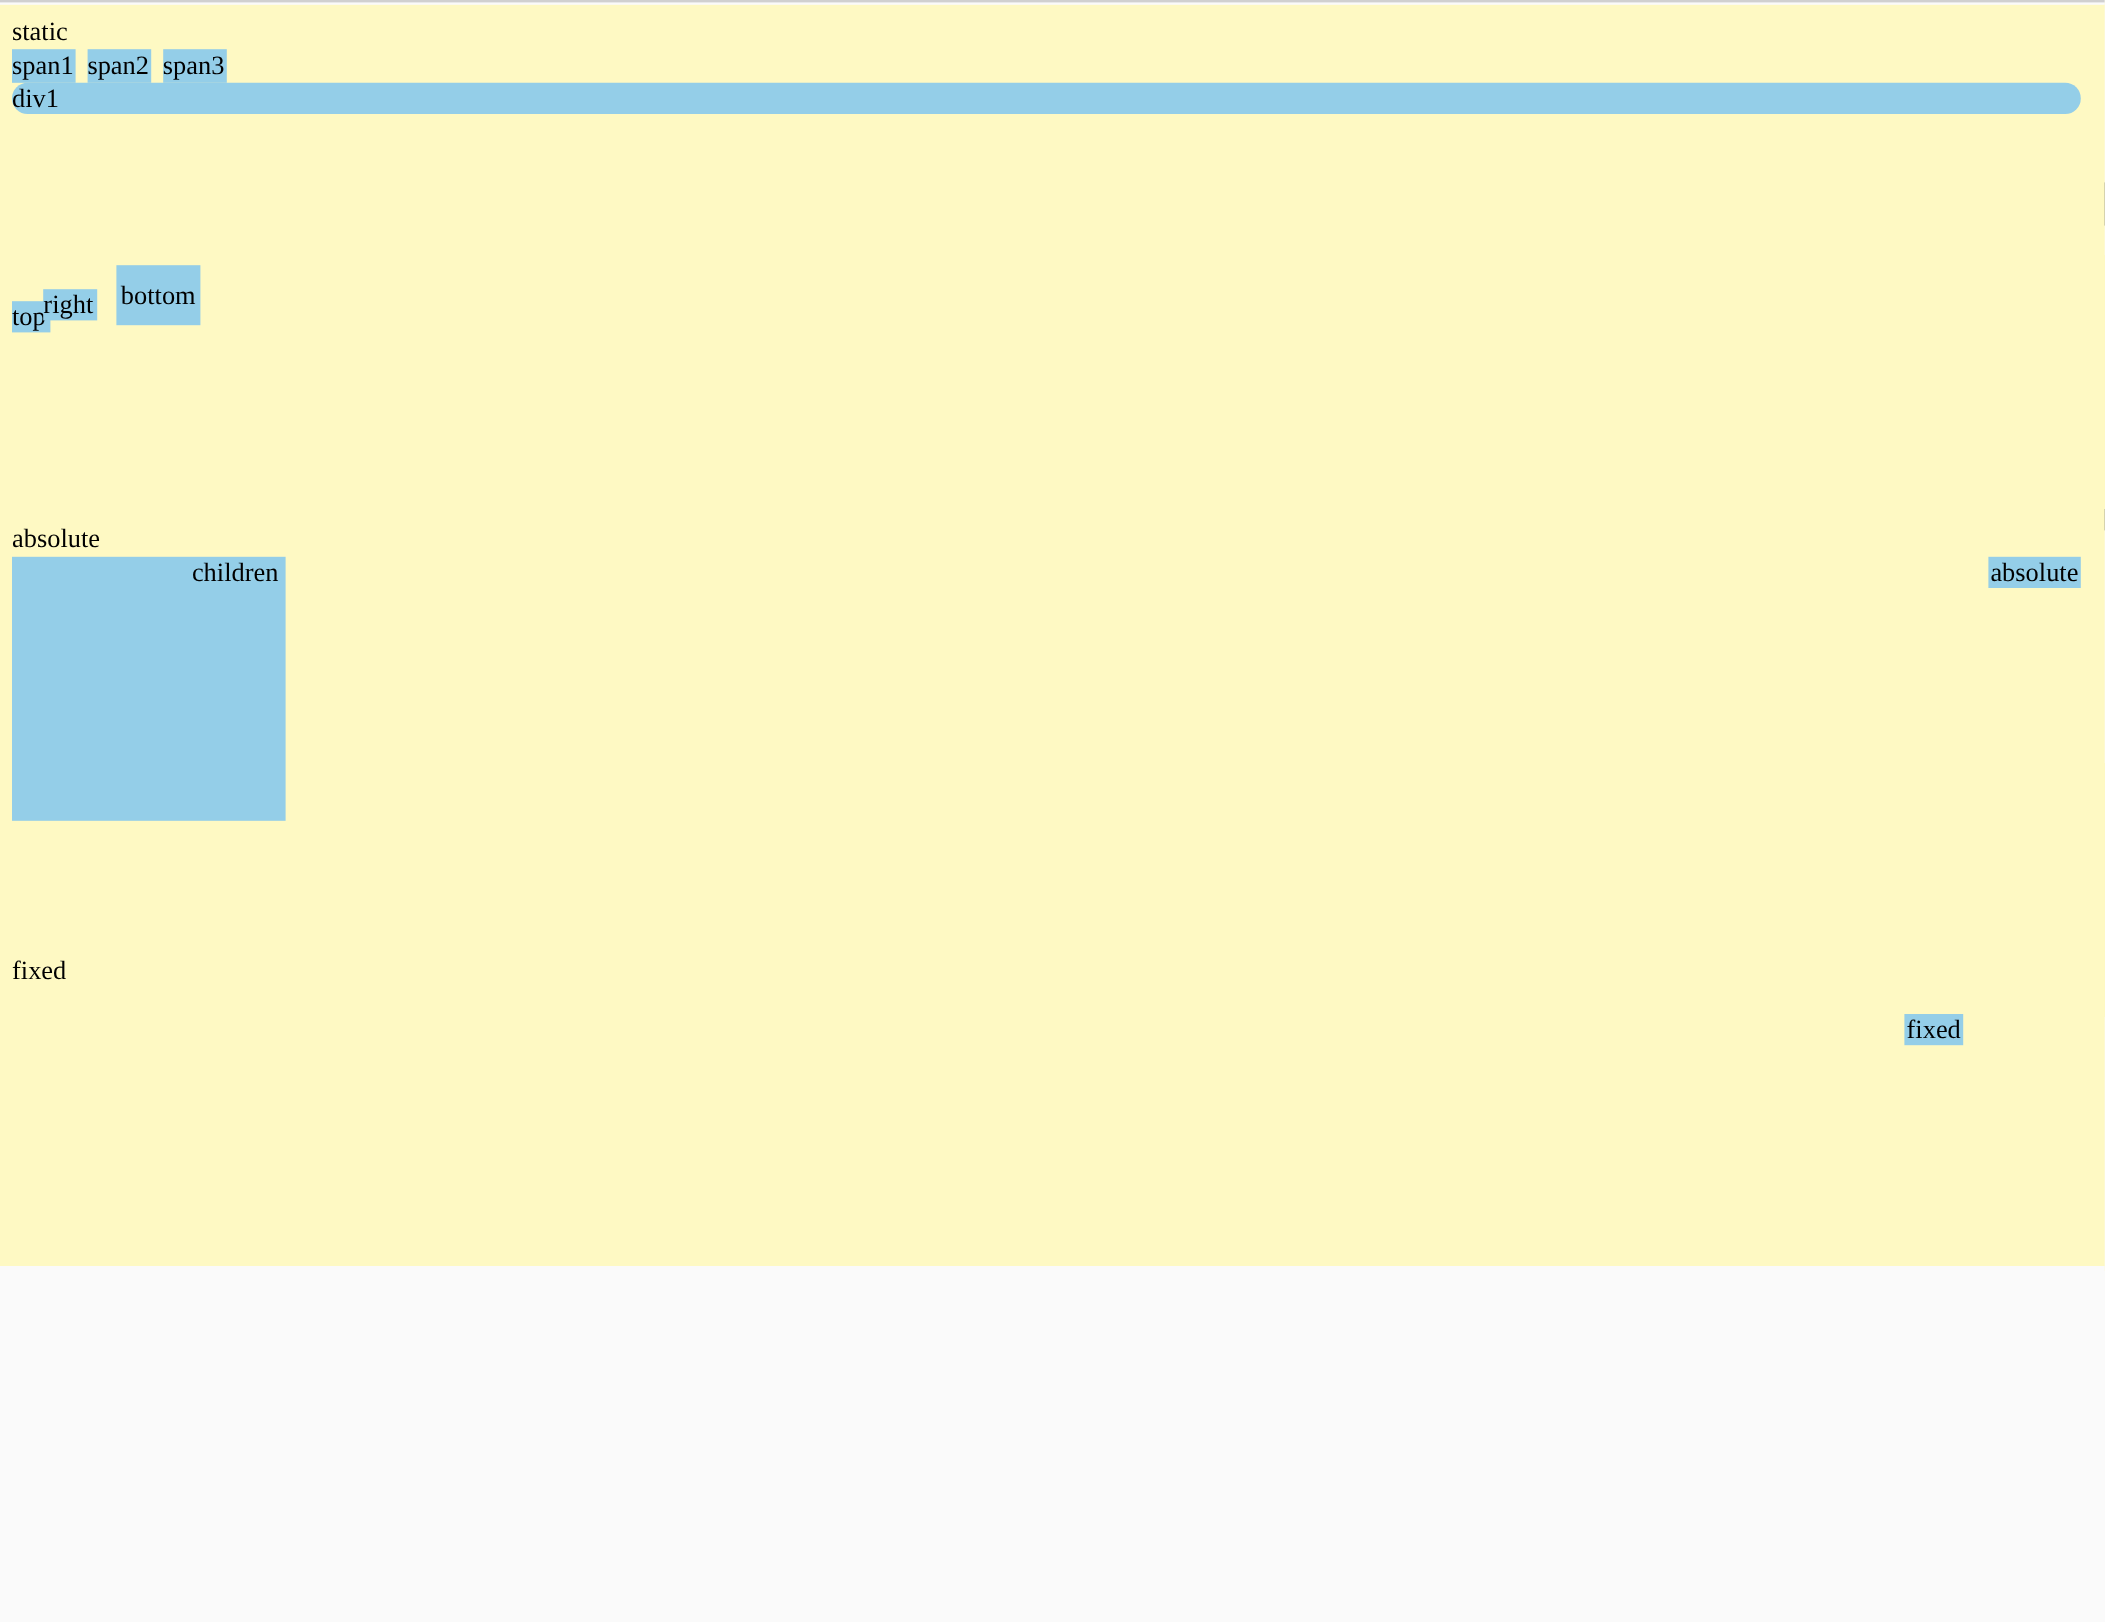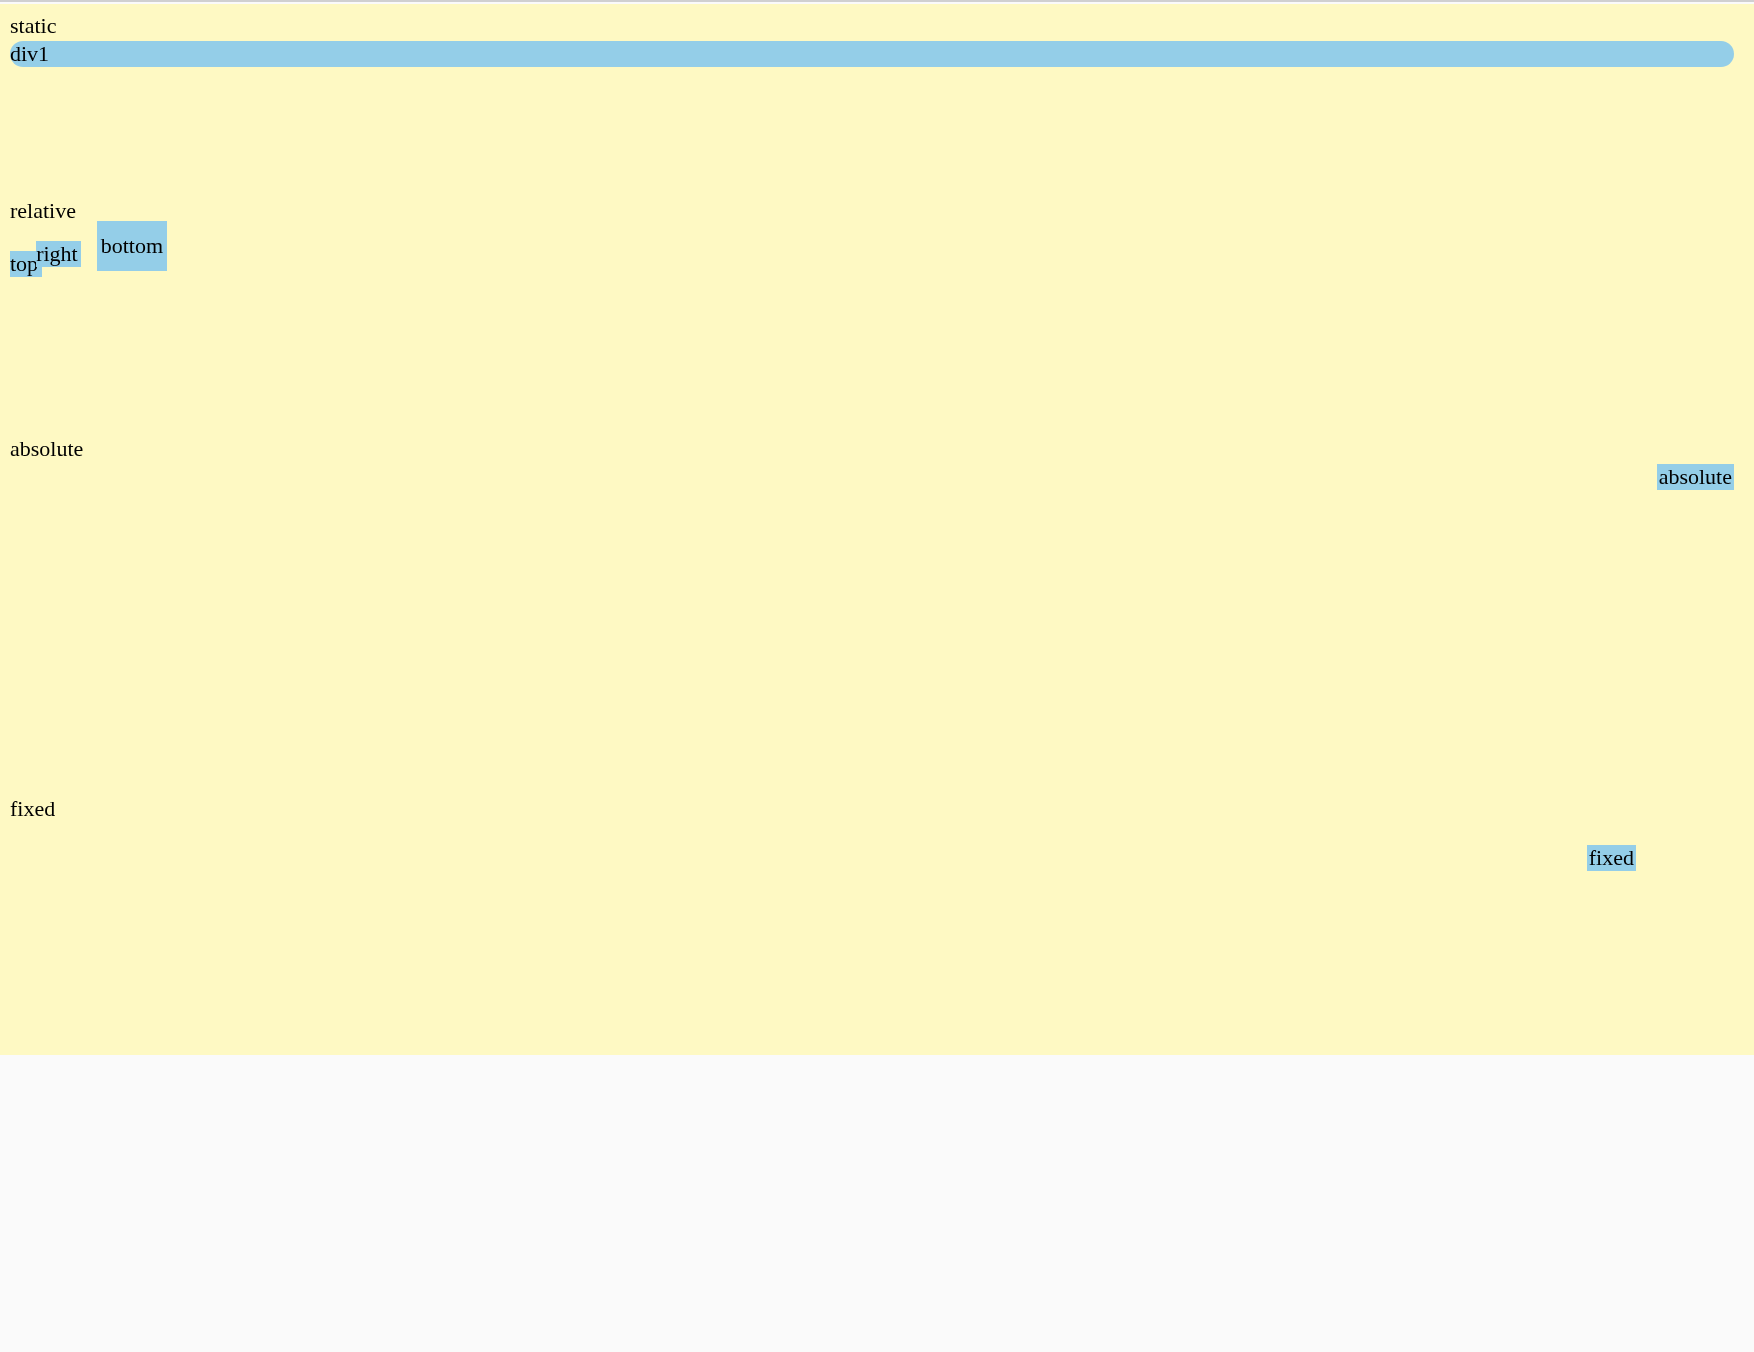--- a/index.html
+++ b/index.html
@@ -142,33 +142,40 @@
 
   <div class="right-tick" style="top:150px;height:36px;"></div>
   <div class="right-tick" style="top:400px;height:40px;"></div>
   <div class="right-tick" style="top:795px;height:40px;"></div>
   <div class="right-tick" style="top:1190px;height:40px;"></div>
 
   <div class="content">
 
     <div class="static-demo">
       <div class="section-label">static</div>
+      <div class="row">
+        <span class="span-box">span1</span>
+        <span class="span-box">span2</span>
+        <span class="span-box">span3</span>
+      </div>
       <div class="div-box">div1</div>
     </div>
 
     <div class="relative-demo">
-      <div class="section-label">relative</div>
       <div class="rel-wrap">
         <span class="rel-top">top</span><span class="rel-right">right</span><span class="rel-bottom">bottom</span>
       </div>
     </div>
 
     <div class="absolute-demo">
       <div class="section-label">absolute</div>
       <div class="abs-container">
+        <div class="abs-box">
+          <span class="abs-child">children</span>
+        </div>
         <span class="abs-side">absolute</span>
       </div>
     </div>
 
     <div class="fixed-demo">
       <div class="section-label">fixed</div>
       <span class="fixed-label">fixed</span>
     </div>
 
   </div>

